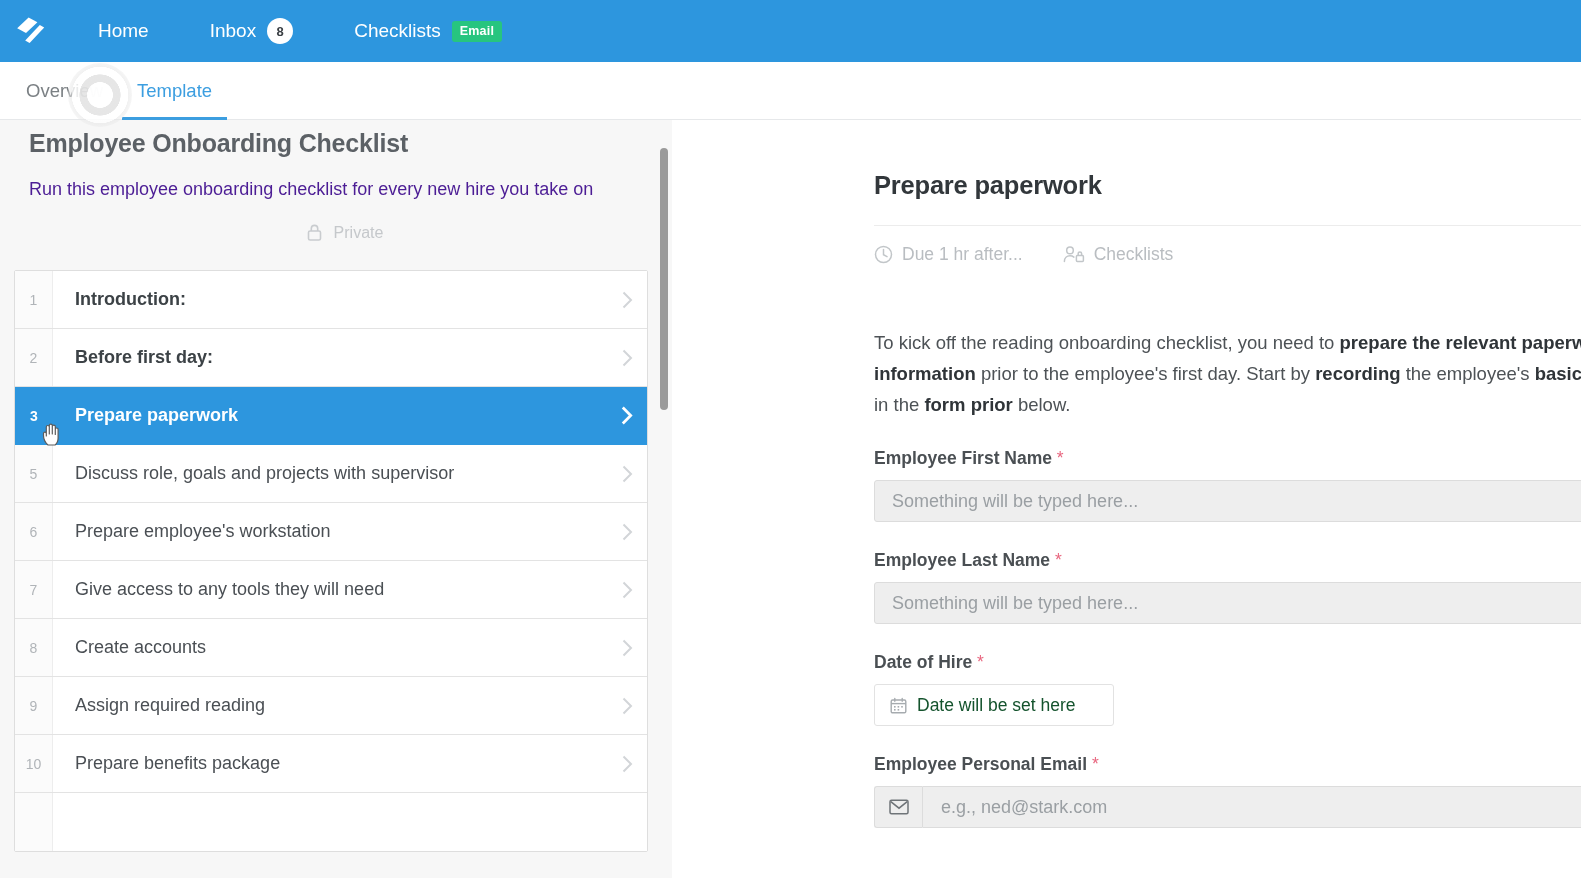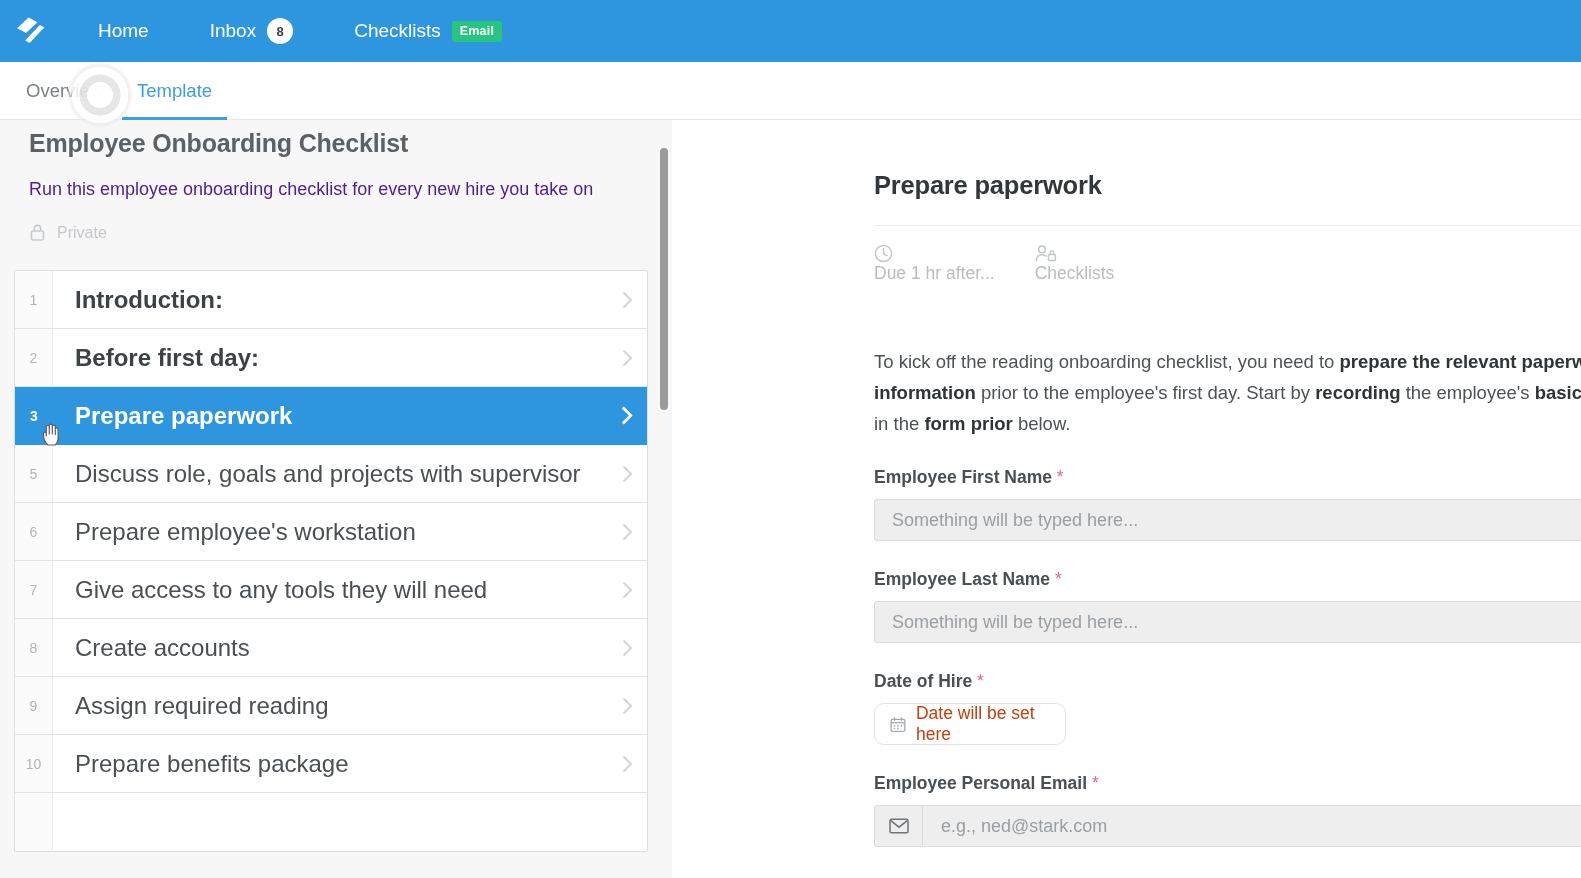--- a/index.html
+++ b/index.html
@@ -127,20 +127,21 @@
   .sb-desc {
     margin: 21px 0 0 29px;
     font-size: 18px;
     color: #4c1d95;
   }
   .sb-private {
     margin: 23px 0 0 29px;
     display: flex; align-items: center;
     color: #c5c8cb;
     font-size: 16px;
+    justify-content: center;
   }
   .sb-private .lock { margin-right: 11px; display: block; }
 
   .tasklist {
     margin: 28px 0 0 14px;
     width: 634px;
     background: #ffffff;
     border: 1px solid #dedede;
     border-radius: 2px;
   }
@@ -159,21 +160,21 @@
     font-size: 14px;
     color: #b0b4b8;
     background: #fbfbfb;
     border-right: 1px solid #ededed;
   }
   .task-row.plain .task-num { background: #ffffff; border-right: none; }
   .task-label {
     flex: 1;
     display: flex; align-items: center;
     padding-left: 22px;
-    font-size: 24px;
+    font-size: 18px;
     color: #4a4f54;
   }
   .task-row.bold .task-label { font-weight: bold; color: #3c4246; }
   .task-chevron {
     width: 40px; flex: none;
     display: flex; align-items: center; justify-content: center;
     color: #d2d5d8;
   }
   
   .task-row.selected {
@@ -220,21 +221,21 @@
     margin-top: 25px;
     width: 760px; height: 1px;
     background: #ececec;
   }
   .meta-row {
     margin-top: 18px;
     display: flex; align-items: center;
     color: #b9bdc1;
     font-size: 17.5px;
   }
-  .meta-item { display: flex; align-items: flex-start; margin-right: 40px; cursor: pointer; flex-direction: column; }
+  .meta-item { display: flex; align-items: center; margin-right: 40px; cursor: pointer; }
   .meta-item svg { margin-right: 9px; display: block; }
 
   .panel-para {
     margin-top: 62px;
     width: 830px;
     font-size: 18.5px;
     line-height: 31px;
     color: #4d5256;
   }
   .panel-para b { color: #2f3438; font-weight: bold; }
@@ -251,28 +252,28 @@
     background: #eeeeee;
     border: 1px solid #dcdcdc;
     border-radius: 3px;
     display: flex; align-items: center;
     padding-left: 17px;
     font-size: 18px;
     color: #9a9fa3;
     cursor: text;
   }
   .date-input {
-    width: 192px; height: 42px;
+    width: 240px; height: 42px;
     background: #ffffff;
     border: 1px solid #e2e2e2;
-    border-radius: 10px;
+    border-radius: 3px;
     display: flex; align-items: center;
     padding-left: 15px;
     font-size: 17.5px;
-    color: #c2410c;
+    color: #14532d;
     cursor: pointer;
   }
   .date-input svg { margin-right: 10px; display: block; }
   .email-group {
     display: flex; align-items: stretch;
     width: 740px; height: 42px;
   }
   .email-addon {
     width: 48px; flex: none;
     background: #eeeeee;

